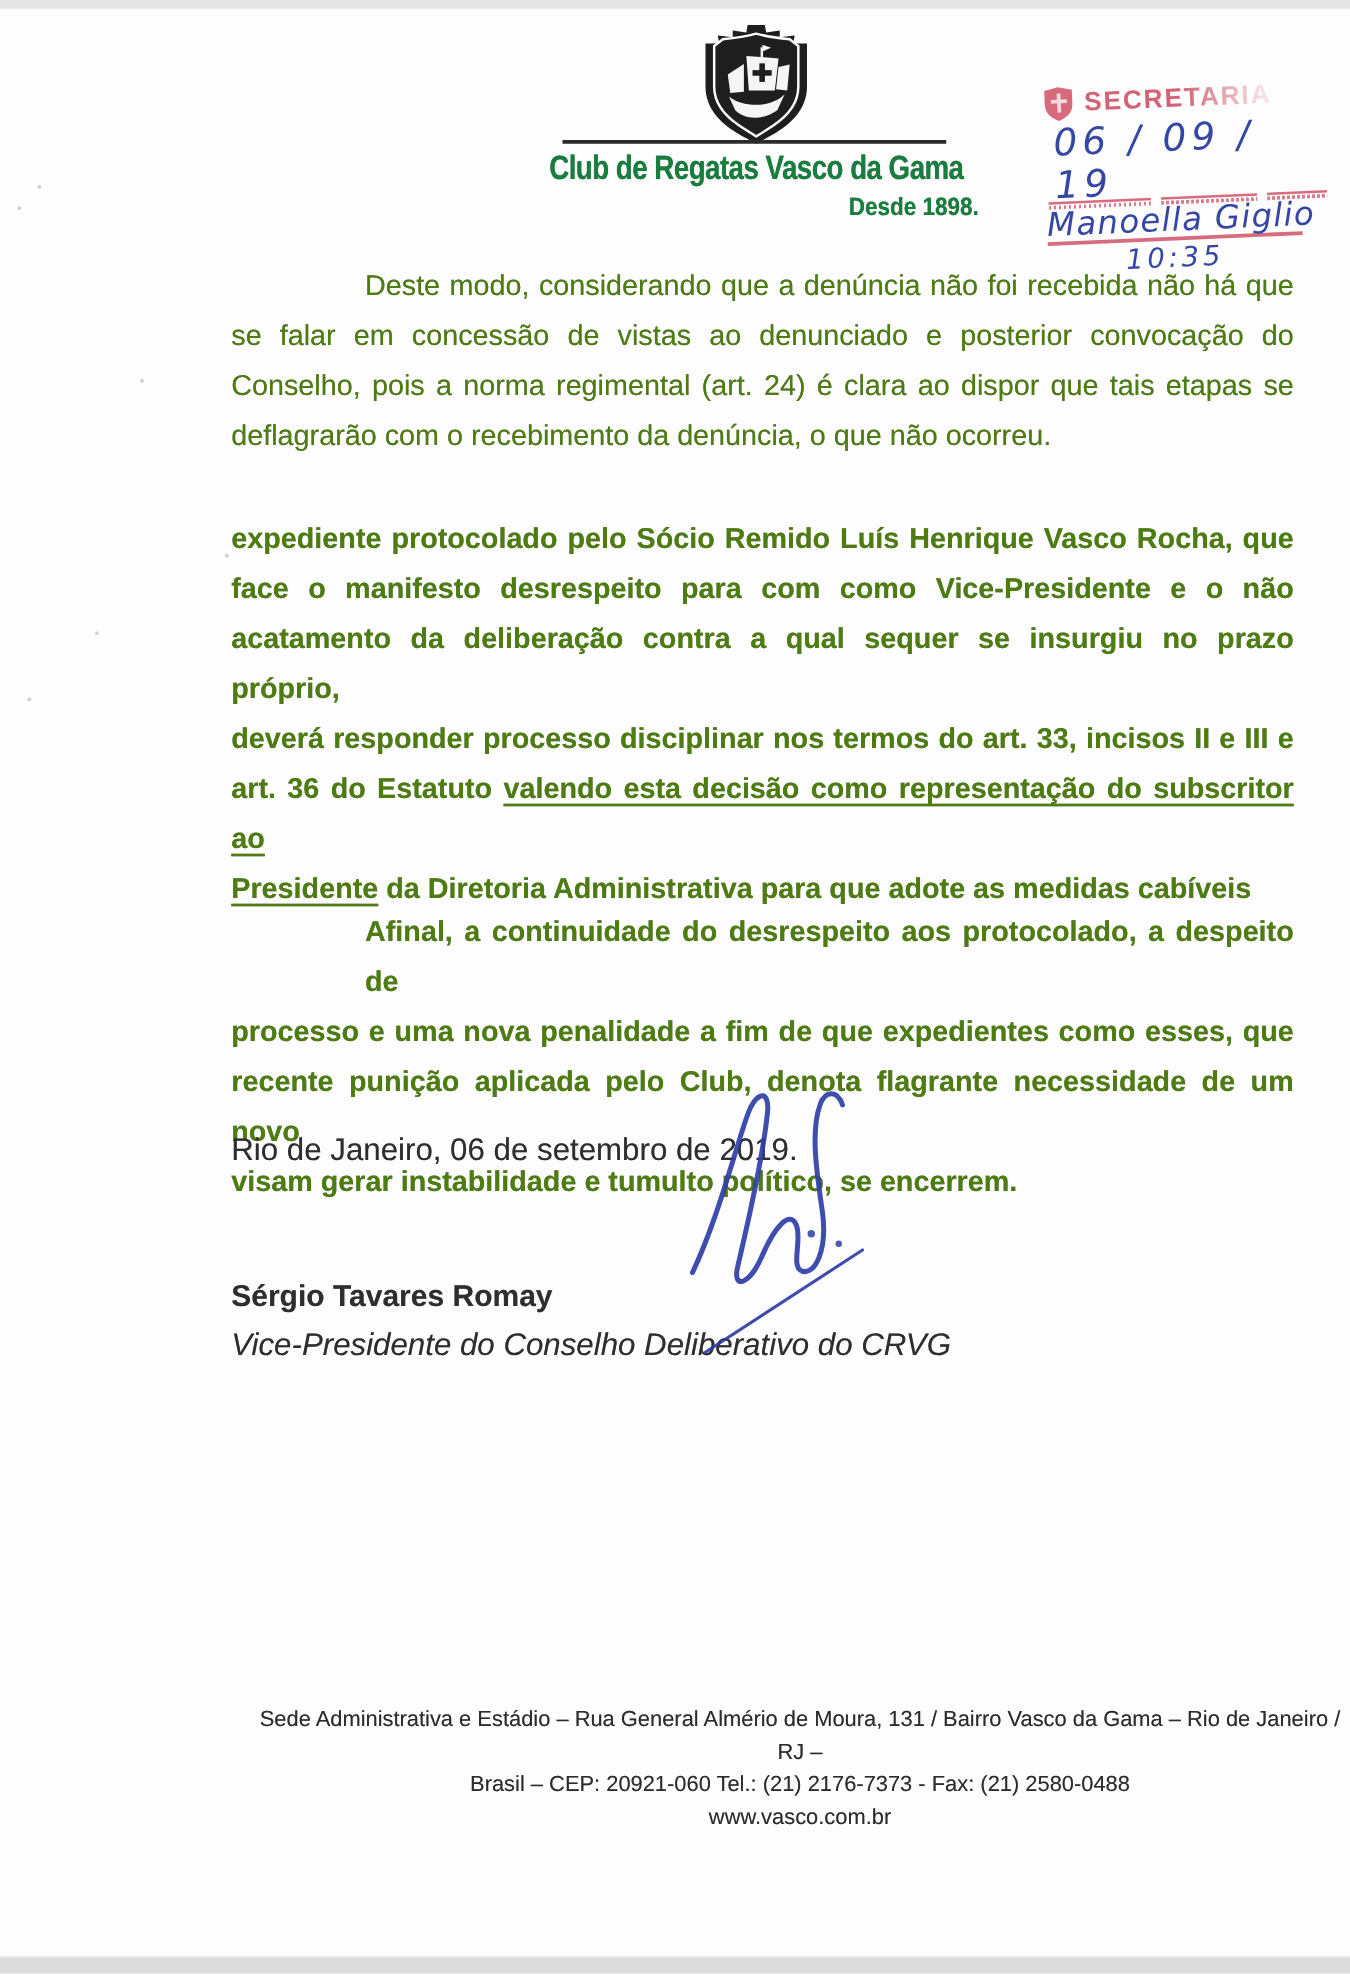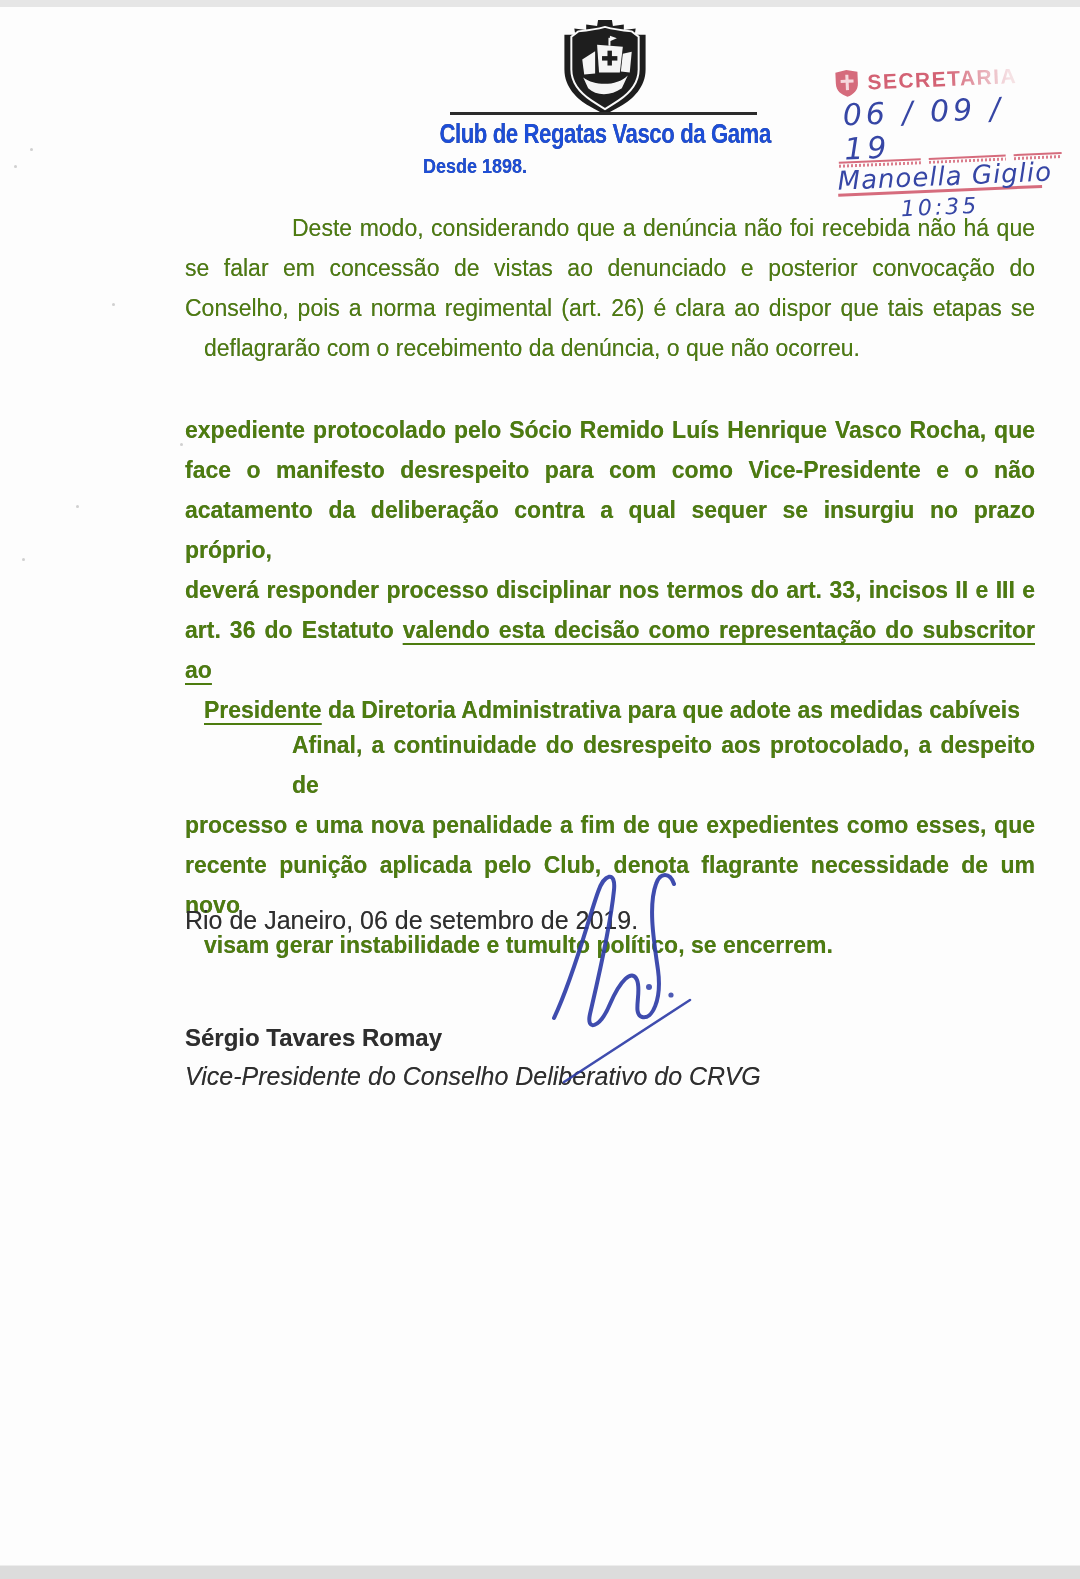--- a/index.html
+++ b/index.html
@@ -8,21 +8,21 @@
     background:#fdfdfd;font-family:"Liberation Sans",sans-serif;color:#2e2e2e;
   }
   .scan-bar{position:absolute;left:0;width:1080px;}
   .bar-top{top:0;height:7px;background:#e6e6e6;}
   .bar-bottom{top:1565px;height:14px;background:#dcdcdc;border-top:1px solid #ededed;}
   .speck{position:absolute;width:3px;height:3px;border-radius:50%;background:#9a9a9a;opacity:.45;}
 
   
   .crest{position:absolute;left:561px;top:18px;width:88px;height:99px;}
   .lh-rule{position:absolute;left:450px;top:112px;width:307px;height:3px;background:#2b2b2b;}
-  .lh-text{position:absolute;left:403px;top:119px;width:400px;text-align:left;color:#1d4ed8;}
+  .lh-text{position:absolute;left:403px;top:119px;width:400px;text-align:right;color:#15803d;}
   .club-name{display:inline-block;font-size:27px;font-weight:700;letter-spacing:-0.5px;
     transform:scaleX(0.82);transform-origin:50% 50%;white-space:nowrap;
     text-shadow:0 0 0.6px rgba(20,20,20,.7);}
   .since{display:block;margin-top:5px;font-size:20px;font-weight:700;
     transform:scaleX(0.9);transform-origin:50% 50%;text-shadow:0 0 0.6px rgba(20,20,20,.7);}
 
   
   .stamp{position:absolute;left:836px;top:64px;width:225px;transform:rotate(-2.5deg);}
   .stamp-head{display:flex;align-items:center;gap:7px;}
   .stamp-shield{width:27px;height:30px;opacity:.85;}
@@ -39,21 +39,21 @@
   .stamp-name{margin:-2px 0 0 0;font-size:26px;letter-spacing:1px;line-height:30px;}
   .stamp-nameline{width:204px;height:2.5px;background:rgba(207,82,102,.85);margin-top:-2px;}
   .stamp-time{margin:2px 0 0 62px;font-size:22px;letter-spacing:3px;}
 
   
   .para{position:absolute;left:185px;width:850px;font-size:23px;line-height:40px;
     color:#4d7c0f;text-shadow:0 0 0.5px rgba(45,45,45,.55);}
   .bold{font-weight:700;}
   .bline{text-align:justify;text-align-last:justify;}
   .bline.first{padding-left:107px;}
-  .bline.last{text-align-last:left;margin-left:19px;}
+  .bline.last{text-align-last:left;}
   .p1{top:208px;} .p2{top:410px;} .p3{top:725px;}
   .uline{text-decoration:underline;text-decoration-thickness:2px;text-underline-offset:5px;}
 
   
   .close-line{position:absolute;left:185px;width:850px;text-align:left;
     text-shadow:0 0 0.5px rgba(45,45,45,.5);}
   .date-line{top:902px;font-size:25px;line-height:36px;}
   .signer-name{top:1020px;font-size:24px;line-height:36px;font-weight:700;}
   .signer-role{top:1058px;font-size:25px;line-height:36px;font-style:italic;}
   .signature-svg{position:absolute;left:540px;top:868px;width:370px;height:230px;z-index:5;}
@@ -115,21 +115,21 @@
         </div>
     </div>
     <div class="stamp-name hand">Manoella Giglio</div>
     <div class="stamp-nameline"></div>
     <div class="stamp-time hand">10:35</div>
   </div>
 
   <div class="para p1">
     <div class="bline first">Deste modo, considerando que a denúncia não foi recebida não há que</div>
     <div class="bline">se falar em concessão de vistas ao denunciado e posterior convocação do</div>
-    <div class="bline">Conselho, pois a norma regimental (art. 26) é clara ao dispor que tais etapas se</div>
+    <div class="bline">Conselho, pois a norma regimental (art. 24) é clara ao dispor que tais etapas se</div>
     <div class="bline last">deflagrarão com o recebimento da denúncia, o que não ocorreu.</div>
   </div>
 
   <div class="para p2 bold">
     <div class="bline">expediente protocolado pelo Sócio Remido Luís Henrique Vasco Rocha, que</div>
     <div class="bline">face o manifesto desrespeito para com como Vice-Presidente e o não</div>
     <div class="bline">acatamento da deliberação contra a qual sequer se insurgiu no prazo próprio,</div>
     <div class="bline">deverá responder processo disciplinar nos termos do art. 33, incisos II e III e</div>
     <div class="bline"><span>art. 36 do Estatuto </span><span class="uline">valendo esta decisão como representação do subscritor ao</span></div>
     <div class="bline last"><span class="uline">Presidente</span><span> da Diretoria Administrativa para que adote as medidas cabíveis</span></div>
@@ -151,15 +151,20 @@
     </g>
     <g fill="#2f3ea8" opacity="0.85">
       <circle cx="109" cy="119" r="3"></circle>
       <circle cx="131" cy="127" r="2.6"></circle>
     </g>
   </svg>
 
   <div class="close-line signer-name">Sérgio Tavares Romay</div>
   <div class="close-line signer-role">Vice-Presidente do Conselho Deliberativo do CRVG</div>
 
+  <div class="footer">
+    <div>Sede Administrativa e Estádio – Rua General Almério de Moura, 131 / Bairro Vasco da Gama – Rio de Janeiro / RJ –</div>
+    <div>Brasil – CEP: 20921-060 Tel.: (21) 2176-7373 - Fax: (21) 2580-0488</div>
+    <div>www.vasco.com.br</div>
+  </div>
 
   <div class="scan-bar bar-bottom"></div>
 </div>
 
 </body></html>

